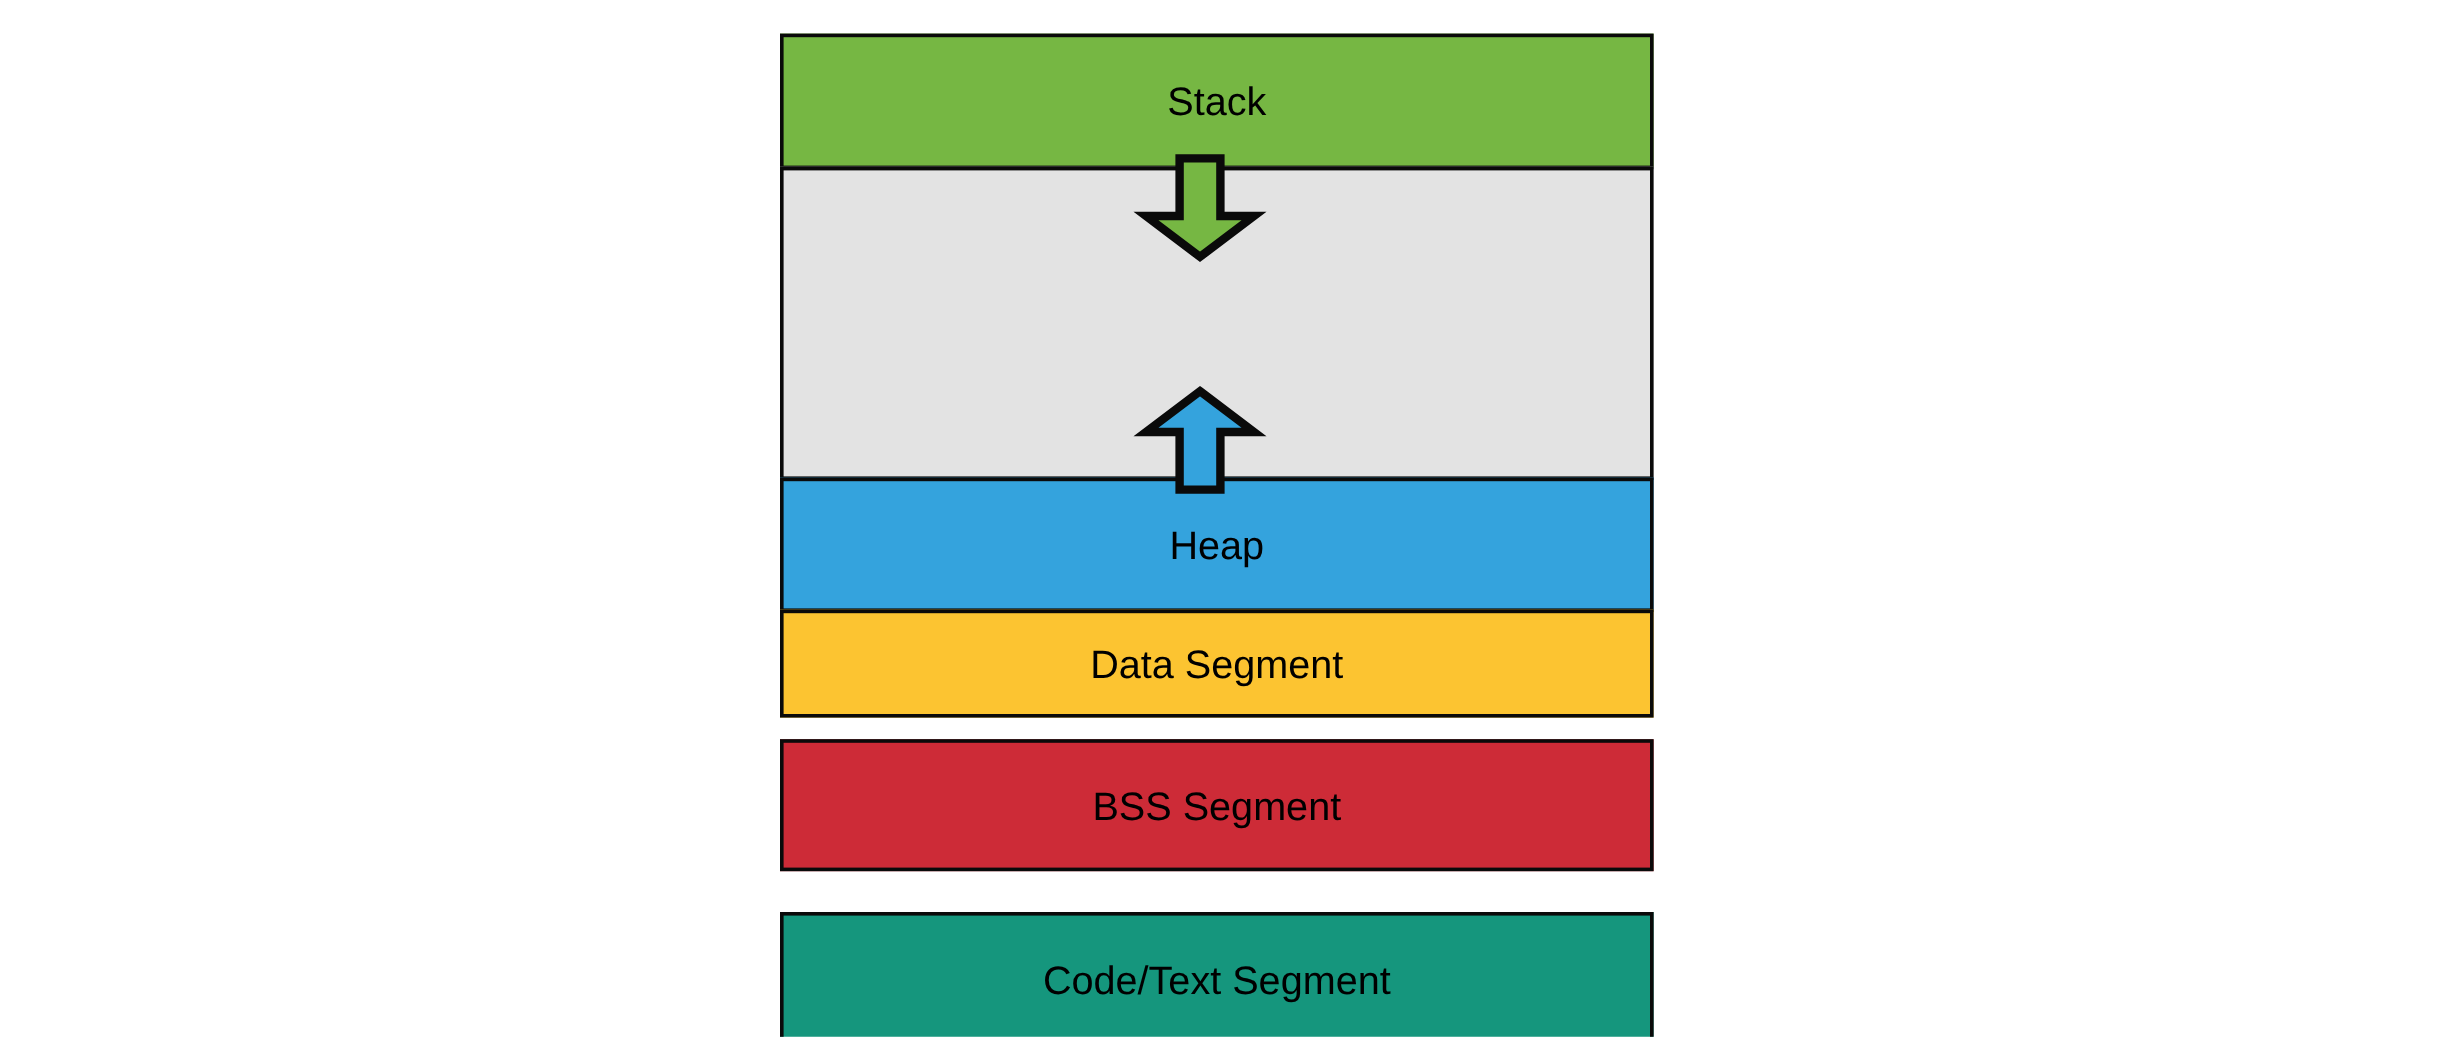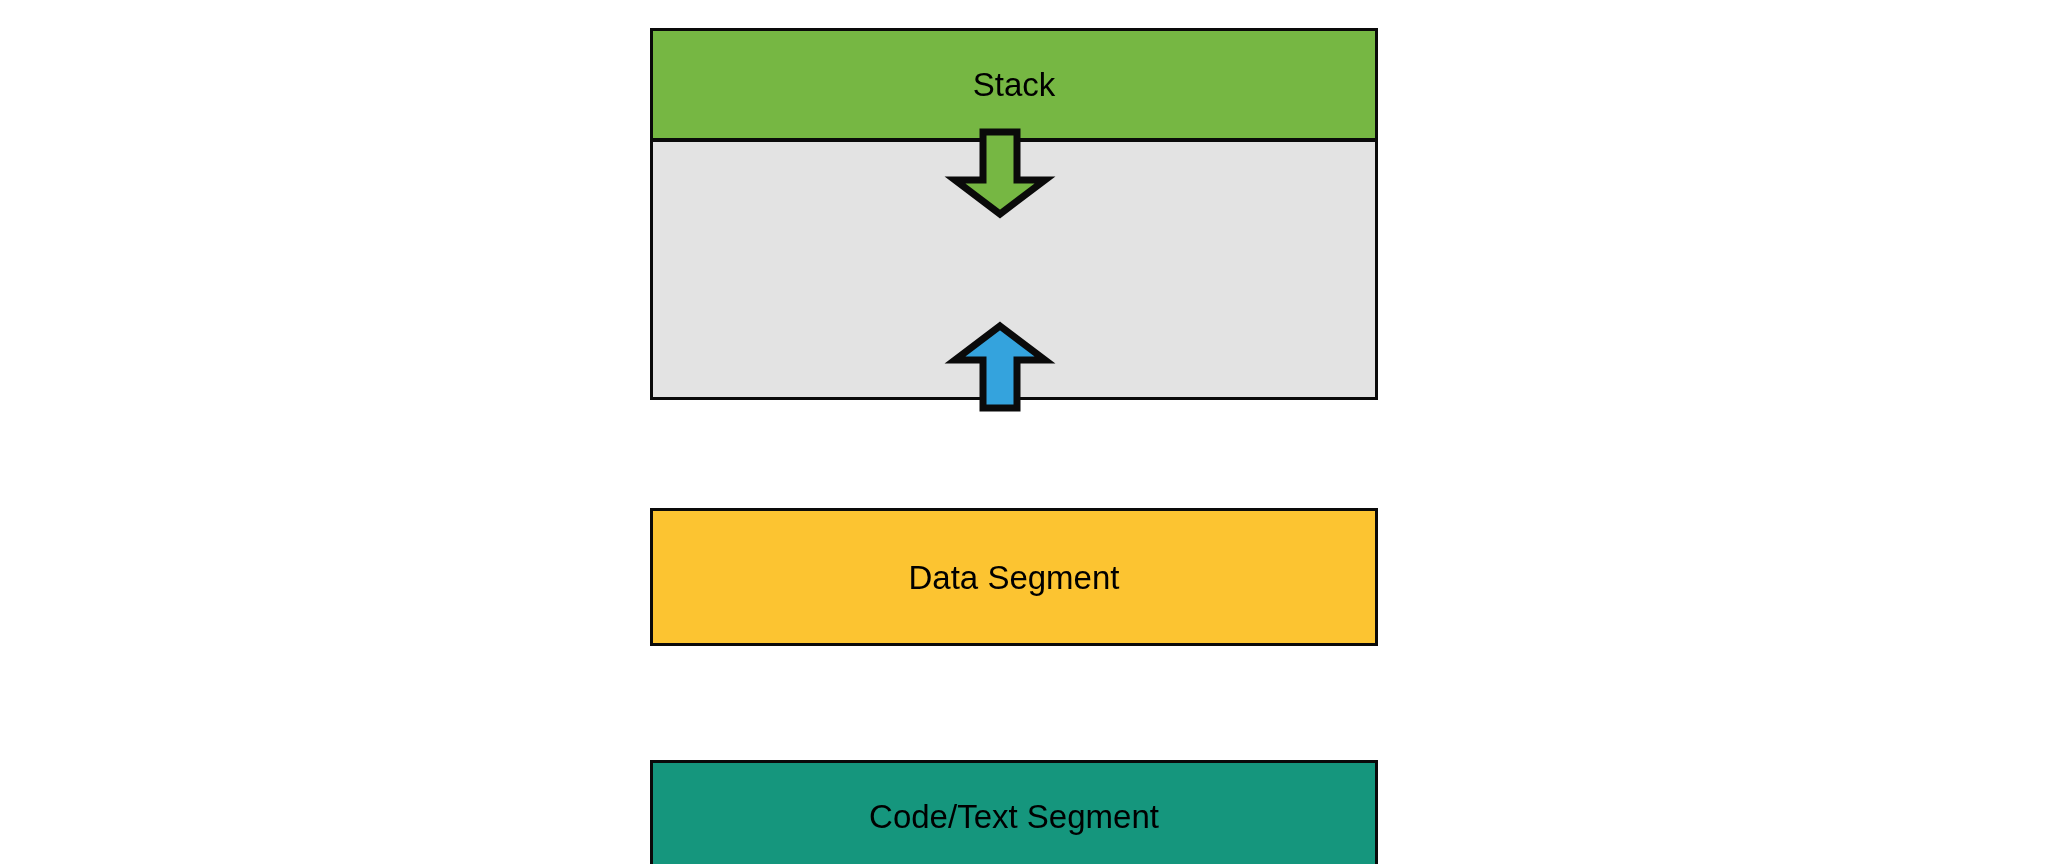--- a/index.html
+++ b/index.html
@@ -48,21 +48,21 @@
     font-family: "Liberation Sans", sans-serif;
     letter-spacing: 0px;
     white-space: nowrap;
     user-select: none;
   }
 
   
   #segment-stack      { top: 0px;   height: 113px; }
   #segment-gap        { top: 111px; height: 261px; }
   #segment-heap       { top: 370px; height: 112px; }
-  #segment-data       { top: 480px; height: 138px; }
+  #segment-data       { top: 480px; height: 90px; }
   #segment-bss        { top: 588px; height: 110px; }
   #segment-code       { top: 696px; height: 112px; margin-top: 36px; }
 
   
   #arrow-layer {
     position: absolute;
     left: 0;
     top: 0;
     width: 100%;
     height: 100%;
@@ -91,25 +91,31 @@
   <div id="memory-diagram">
 
     <div class="segment" id="segment-stack" style="background-color: rgb(118, 183, 67); border-color: rgb(10, 10, 10);">
       <span class="segment-label">Stack</span>
     </div>
 
     <div class="segment" id="segment-gap" style="background-color: rgb(227, 227, 227); border-color: rgb(10, 10, 10);">
       <span class="segment-label"></span>
     </div>
 
+    <div class="segment" id="segment-heap" style="background-color: rgb(52, 163, 221); border-color: rgb(10, 10, 10);">
+      <span class="segment-label">Heap</span>
+    </div>
 
     <div class="segment" id="segment-data" style="background-color: rgb(252, 196, 49); border-color: rgb(10, 10, 10);">
       <span class="segment-label">Data Segment</span>
     </div>
 
+    <div class="segment" id="segment-bss" style="background-color: rgb(205, 43, 55); border-color: rgb(10, 10, 10);">
+      <span class="segment-label">BSS Segment</span>
+    </div>
 
     <div class="segment" id="segment-code" style="background-color: rgb(21, 150, 125); border-color: rgb(10, 10, 10);">
       <span class="segment-label">Code/Text Segment</span>
     </div>
 
     <div id="arrow-layer">
 
       <svg class="arrow-svg" id="stack-growth-arrow" viewBox="0 0 112 80" preserveAspectRatio="none">
         <polygon class="arrow-shape" points="39,-4 73,-4 73,44 101,44 56,78 11,44 39,44" fill="#76b743" stroke="#0a0a0a"></polygon>
       </svg>

